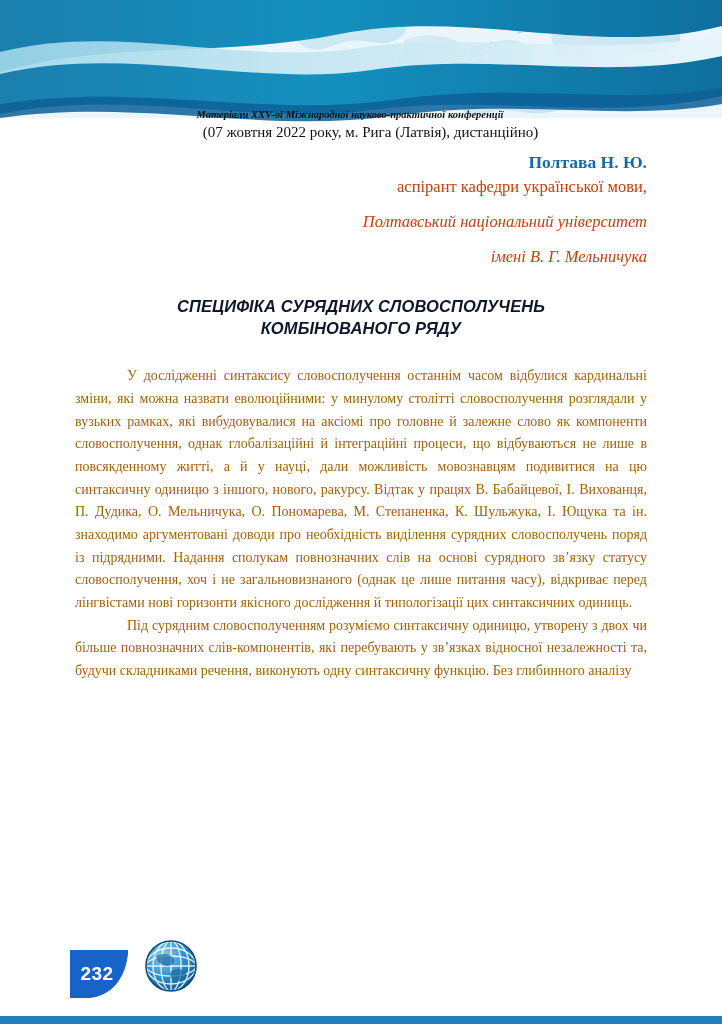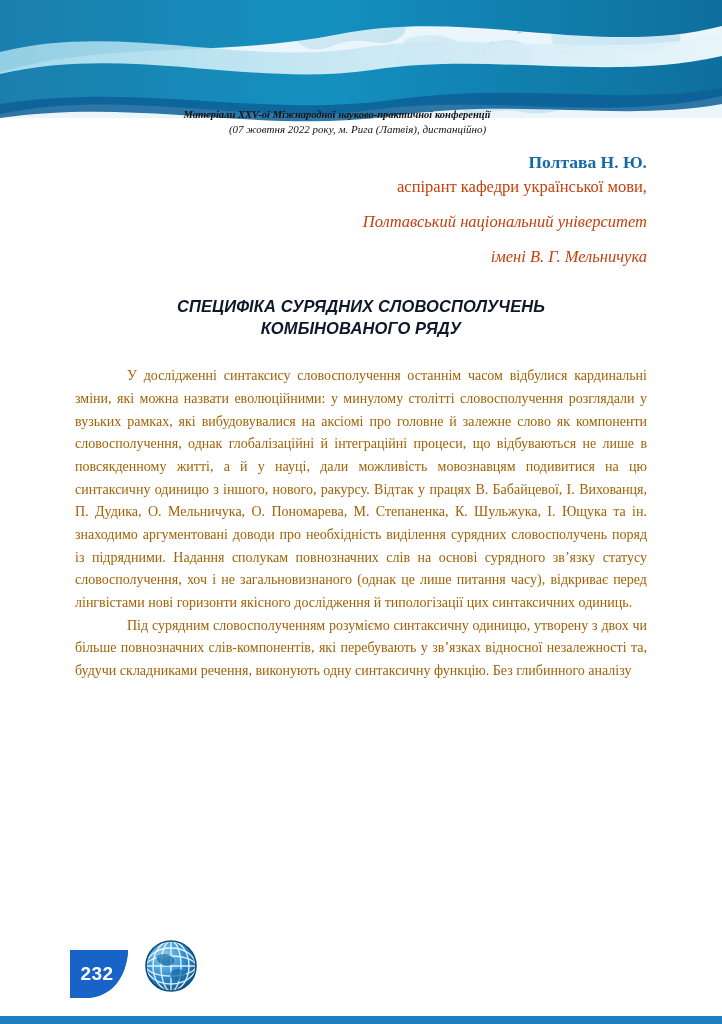--- a/index.html
+++ b/index.html
@@ -24,38 +24,37 @@
     height: 150px;
     overflow: hidden;
   }
   .header-banner svg {
     display: block;
   }
 
   .header-caption {
     position: absolute;
     top: 108px;
-    left: 3px;
+    left: 16px;
     width: 668px;
     text-align: center;
     line-height: 1.35;
     z-index: 5;
   }
   .header-caption .line1 {
     font-family: "Liberation Serif", serif;
     font-weight: bold;
     font-style: italic;
     font-size: 10.5px;
     color: #111111;
     display: block;
   }
   .header-caption .line2 {
     font-family: "Liberation Serif", serif;
-    font-style: italic;
-    font-size: 11px;
+    font-size: 15px;
     color: #111111;
     display: block;
     margin-left: 41px;
   }
 
   
   .page-content {
     position: absolute;
     top: 150px;
     left: 75px;

